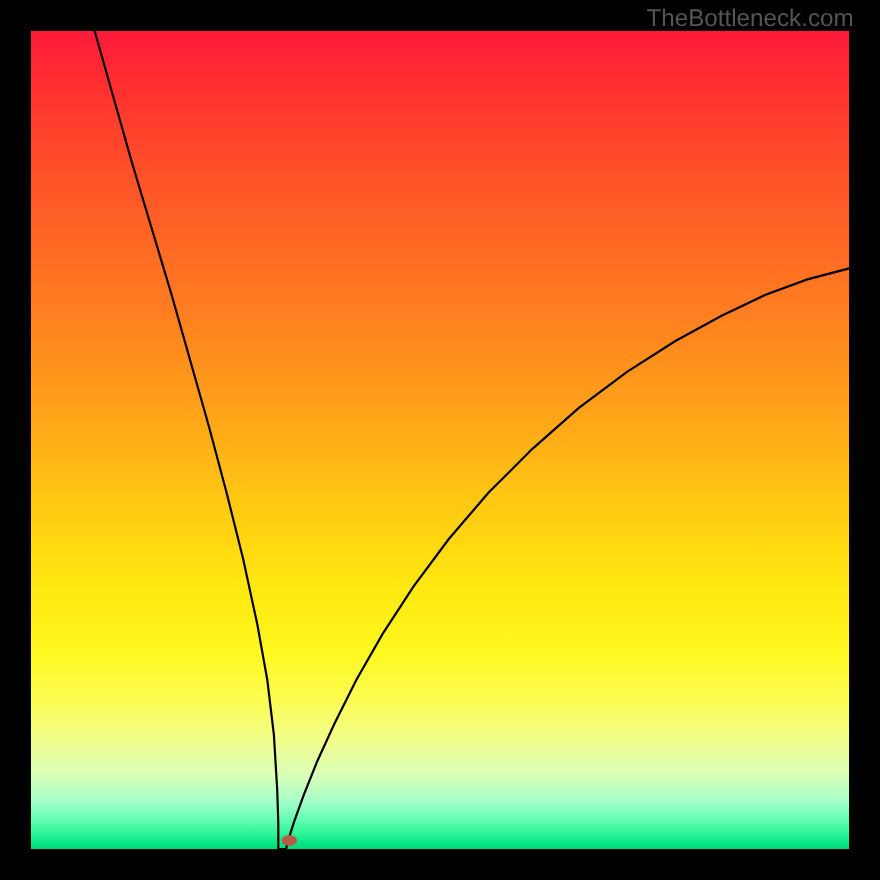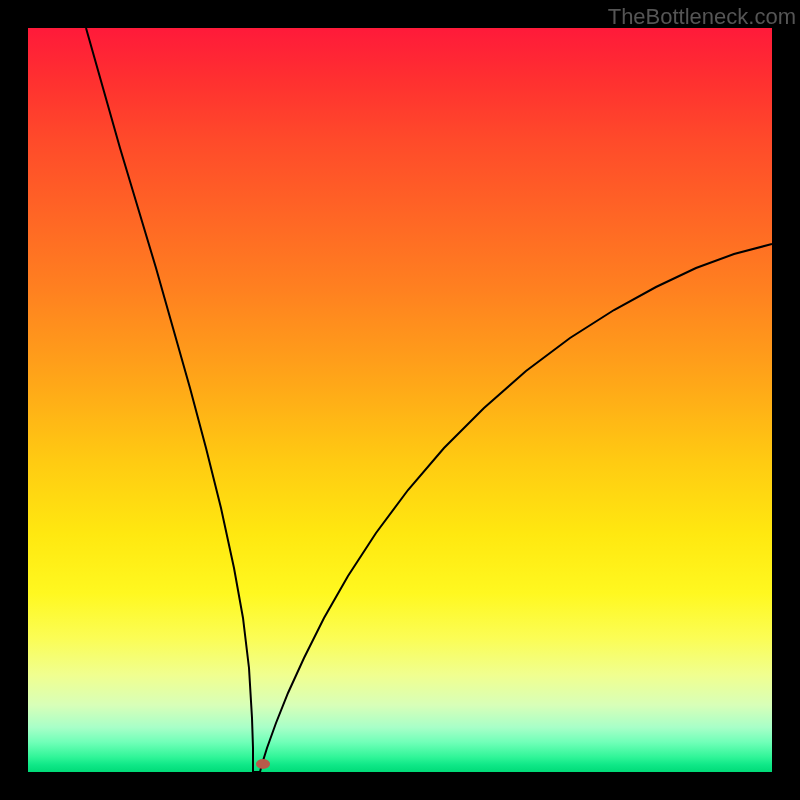--- a/index.html
+++ b/index.html
@@ -10,21 +10,21 @@
     body {
       width: 800px;
       height: 800px;
       background: #000;
       position: relative;
       overflow: hidden;
     }
     .watermark {
       position: absolute;
       top: 4px;
-      right: 4px;
+      right: 24px;
       color: #555;
       font-family: Arial, sans-serif;
       font-size: 22px;
       z-index: 10;
     }
     .plot-area {
       position: absolute;
       left: 28px;
       top: 28px;
       width: 744px;

